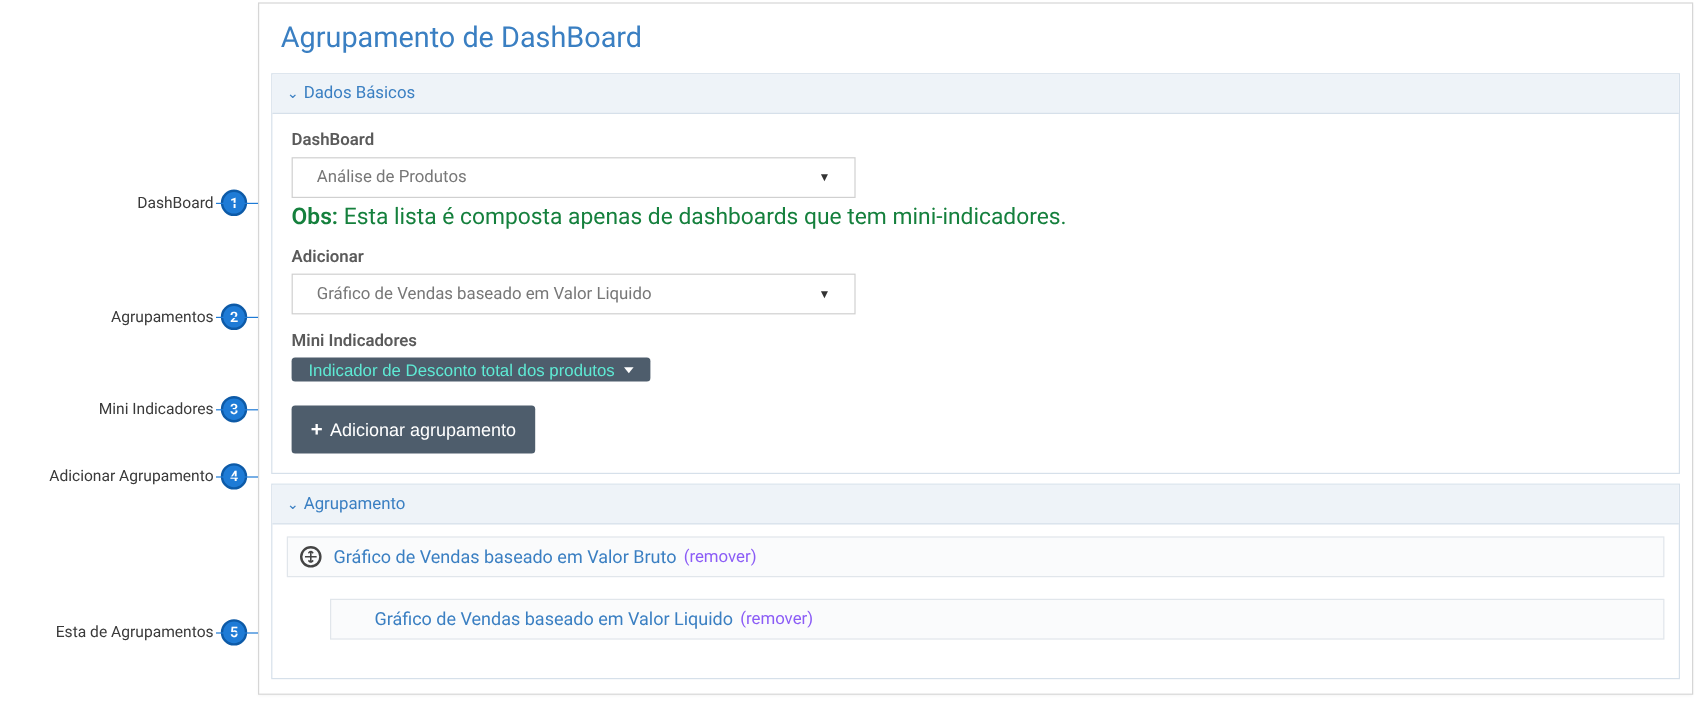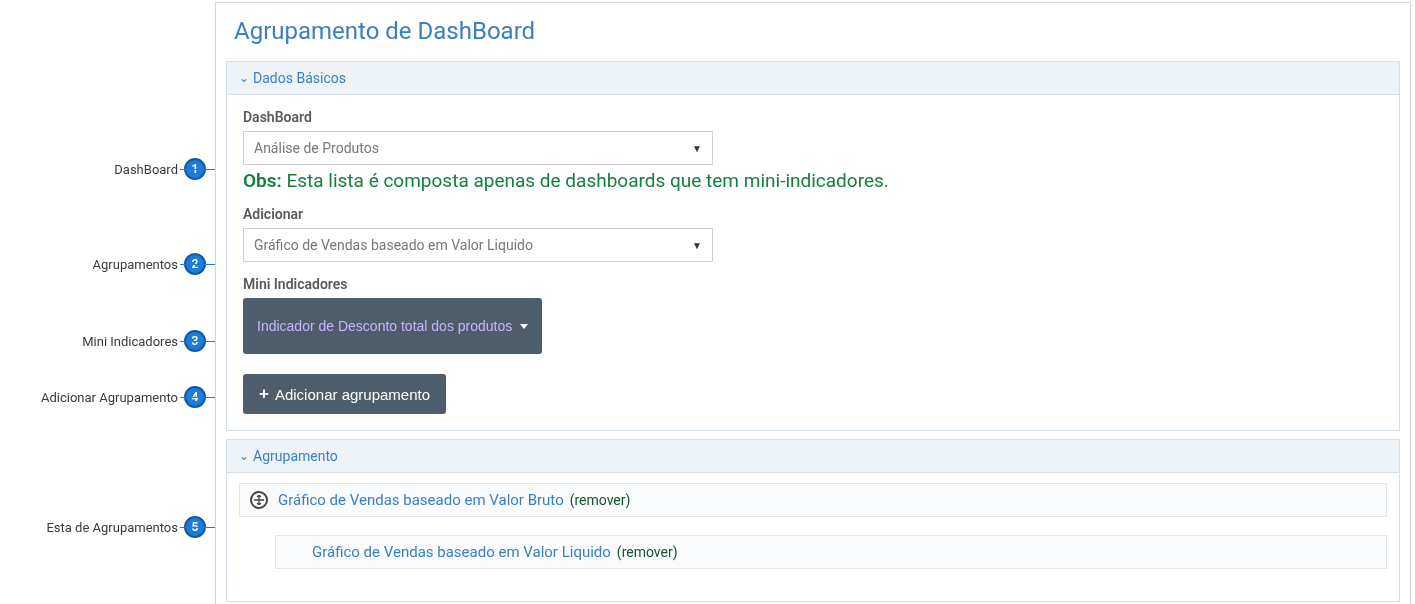--- a/index.html
+++ b/index.html
@@ -91,44 +91,44 @@
   font-weight: 600;
   color: #5a5a5a;
   margin-bottom: 6px;
   font-size: 14px;
 }
 .select-box {
   width: 470px;
   height: 34px;
   border: 1px solid #d0d0d0;
   background: #fff;
-  padding: 6px 10px;
+  padding: 6px 20px;
   font-size: 14px;
   color: #777;
   position: relative;
   display: flex;
   align-items: center;
   justify-content: space-between;
   cursor: pointer;
 }
 .select-box .caret {
   font-size: 10px;
   color: #333;
 }
 .obs {
   font-size: 19px;
   color: #15803d;
   margin-top: 4px;
 }
 .obs b { font-weight: 600; }
 .btn-dark {
   background: #4e5d6c;
-  color: #c4b5fd;
+  color: #5eead4;
   border: none;
-  padding: 20px 14px;
+  padding: 2px 14px;
   font-size: 14px;
   cursor: pointer;
   display: inline-flex;
   align-items: center;
   border-radius: 3px;
 }
 .btn-dark .caret-down {
   margin-left: 8px;
   width: 0; height: 0;
   border-left: 4px solid transparent;
@@ -175,21 +175,21 @@
   border-radius: 50%;
   display: inline-flex;
   align-items: center;
   justify-content: center;
   margin-right: 10px;
   color: #444;
   font-size: 11px;
   flex-shrink: 0;
 }
 .remove-link {
-  color: #14532d;
+  color: #8b5cf6;
   margin-left: 6px;
   font-size: 14px;
   cursor: pointer;
 }
 </style>
 </head>
 <body>
 
 <div class="annotations">
   <div class="annotation" style="top:158px;">

